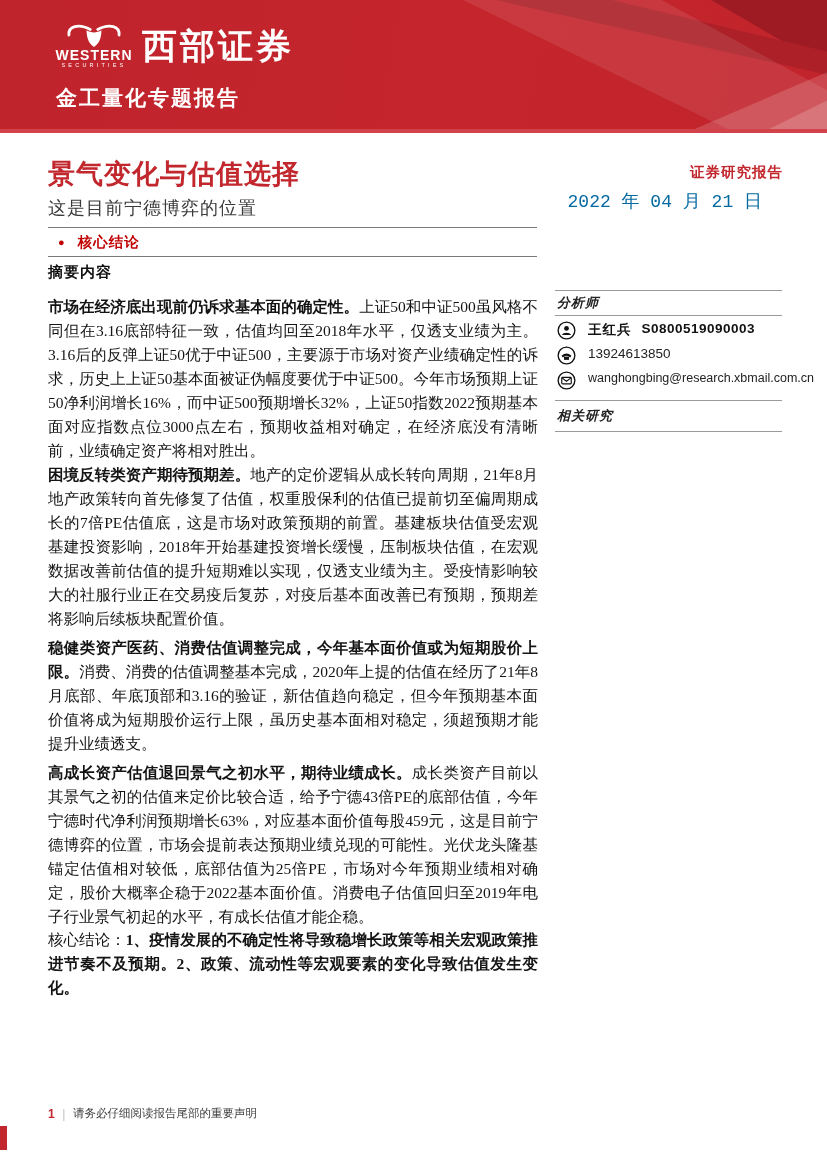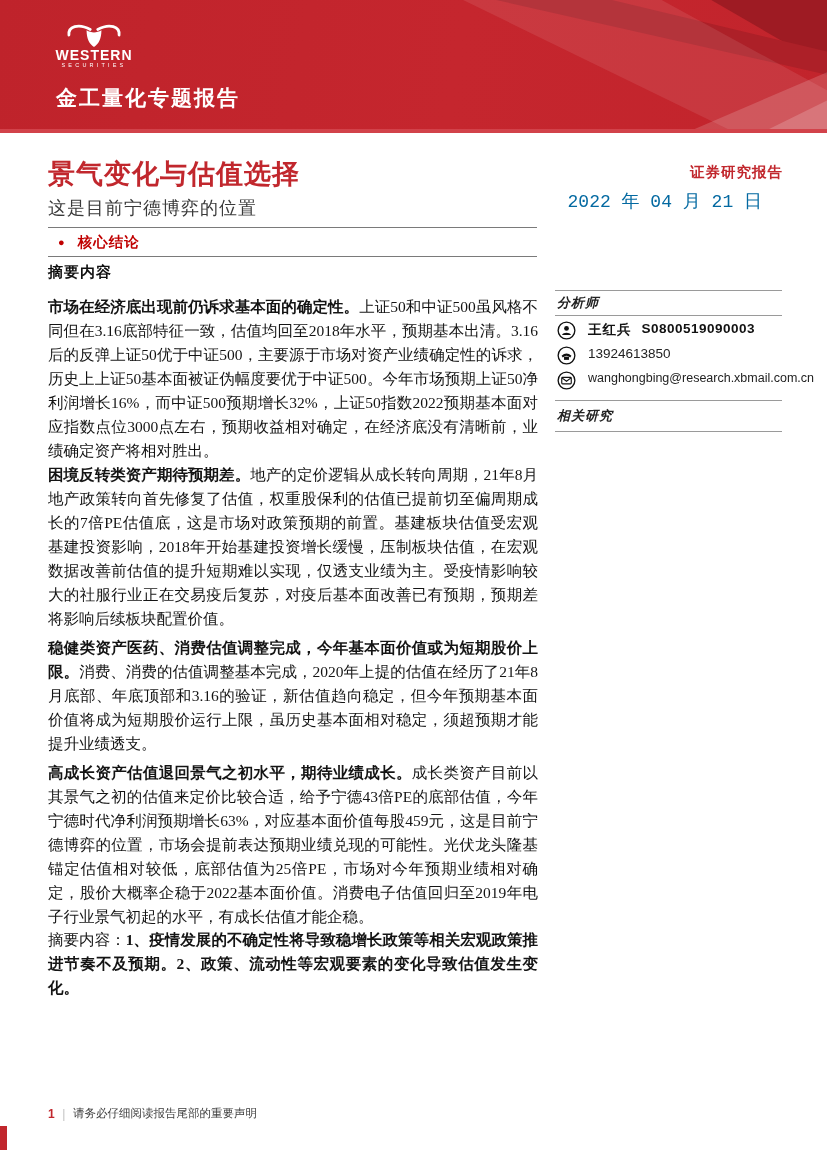--- a/index.html
+++ b/index.html
@@ -101,44 +101,45 @@
 
     <div class="logo-block">
       <svg class="logo-bull" width="56" height="26" viewBox="0 0 60 28">
         <path d="M3,14 C2,5 13,1 26,8" fill="none" stroke="#ffffff" stroke-width="3" stroke-linecap="round"></path>
         <path d="M57,14 C58,5 47,1 34,8" fill="none" stroke="#ffffff" stroke-width="3" stroke-linecap="round"></path>
         <path d="M22,9 C22,18 25,24 30,27 C35,24 38,18 38,9 C33,12 27,12 22,9 Z" fill="#ffffff"></path>
       </svg>
       <div class="logo-en">WESTERN</div>
       <div class="logo-en-sub">SECURITIES</div>
     </div>
+    <div class="logo-cn">西部证券</div>
     <div class="report-type">金工量化专题报告</div>
   </div>
 
   <div class="doc-title">景气变化与估值选择</div>
   <div class="doc-subtitle">这是目前宁德博弈的位置</div>
   <div class="report-label">证券研究报告</div>
   <div class="report-date">2022 年 04 月 21 日</div>
 
   <div class="core-strip">
     <span class="core-bullet">●</span>
     <span class="core-label">核心结论</span>
   </div>
 
   <div class="summary-heading">摘要内容</div>
 
-  <p class="para p1"><span class="lead">市场在经济底出现前仍诉求基本面的确定性。</span><span class="body">上证50和中证500虽风格不同但在3.16底部特征一致，估值均回至2018年水平，预期基本出清。3.16后的反弹上证50优于中证500，主要源于市场对资产业绩确定性的诉求，历史上上证50基本面被证伪幅度要优于中证500。今年市场预期上证50净利润增长16%，而中证500预期增长32%，上证50指数2022预期基本面对应指数点位3000点左右，预期收益相对确定，在经济底没有清晰前，业绩确定资产将相对胜出。</span></p>
+  <p class="para p1"><span class="lead">市场在经济底出现前仍诉求基本面的确定性。</span><span class="body">上证50和中证500虽风格不同但在3.16底部特征一致，估值均回至2018年水平，仅透支业绩为主。3.16后的反弹上证50优于中证500，主要源于市场对资产业绩确定性的诉求，历史上上证50基本面被证伪幅度要优于中证500。今年市场预期上证50净利润增长16%，而中证500预期增长32%，上证50指数2022预期基本面对应指数点位3000点左右，预期收益相对确定，在经济底没有清晰前，业绩确定资产将相对胜出。</span></p>
 
   <p class="para p2"><span class="lead">困境反转类资产期待预期差。</span><span class="body">地产的定价逻辑从成长转向周期，21年8月地产政策转向首先修复了估值，权重股保利的估值已提前切至偏周期成长的7倍PE估值底，这是市场对政策预期的前置。基建板块估值受宏观基建投资影响，2018年开始基建投资增长缓慢，压制板块估值，在宏观数据改善前估值的提升短期难以实现，仅透支业绩为主。受疫情影响较大的社服行业正在交易疫后复苏，对疫后基本面改善已有预期，预期差将影响后续板块配置价值。</span></p>
 
   <p class="para p3"><span class="lead">稳健类资产医药、消费估值调整完成，今年基本面价值或为短期股价上限。</span><span class="body">消费、消费的估值调整基本完成，2020年上提的估值在经历了21年8月底部、年底顶部和3.16的验证，新估值趋向稳定，但今年预期基本面价值将成为短期股价运行上限，虽历史基本面相对稳定，须超预期才能提升业绩透支。</span></p>
 
   <p class="para p4"><span class="lead">高成长资产估值退回景气之初水平，期待业绩成长。</span><span class="body">成长类资产目前以其景气之初的估值来定价比较合适，给予宁德43倍PE的底部估值，今年宁德时代净利润预期增长63%，对应基本面价值每股459元，这是目前宁德博弈的位置，市场会提前表达预期业绩兑现的可能性。光伏龙头隆基锚定估值相对较低，底部估值为25倍PE，市场对今年预期业绩相对确定，股价大概率企稳于2022基本面价值。消费电子估值回归至2019年电子行业景气初起的水平，有成长估值才能企稳。</span></p>
 
-  <p class="para p5"><span class="risk-label">摘要内容：</span><span class="body">1、疫情发展的不确定性将导致稳增长政策等相关宏观政策推进节奏不及预期。2、政策、流动性等宏观要素的变化导致估值发生变化。</span></p>
+  <p class="para p5"><span class="risk-label">核心结论：</span><span class="body">1、疫情发展的不确定性将导致稳增长政策等相关宏观政策推进节奏不及预期。2、政策、流动性等宏观要素的变化导致估值发生变化。</span></p>
 
   <div class="sidebar">
     <div class="sb-rule"></div>
     <div class="sb-heading">分析师</div>
     <div class="sb-rule"></div>
 
     <div class="sb-rows">
       <div class="sb-row">
         <svg class="sb-icon" viewBox="0 0 20 20">
           <circle cx="10" cy="10" r="8.8" fill="none" stroke="#111" stroke-width="1.4"></circle>

